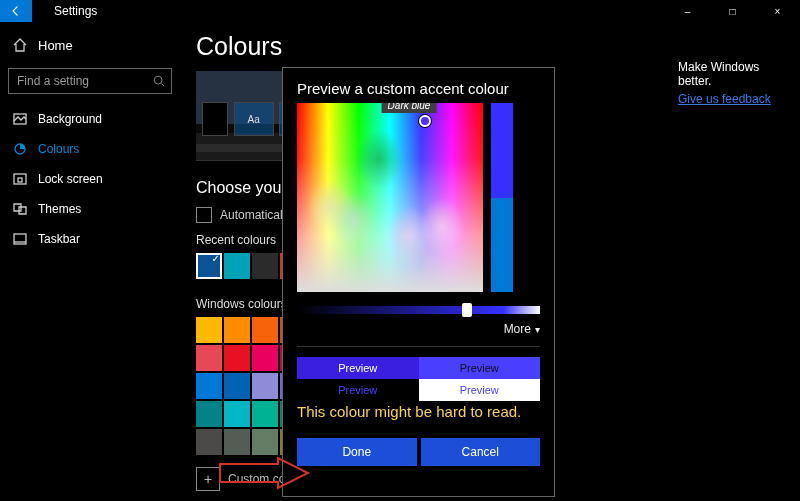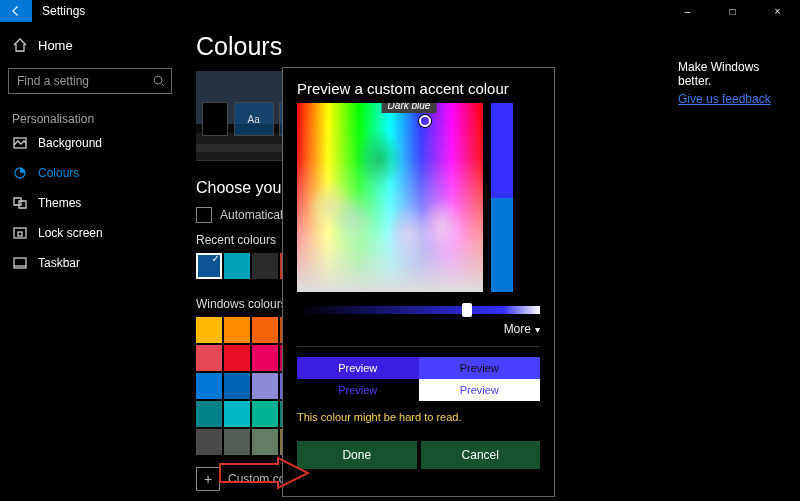--- a/index.html
+++ b/index.html
@@ -1,21 +1,21 @@
 <!DOCTYPE html>
 <html><head>
 <meta charset="utf-8">
 <style>
   html,body{margin:0;padding:0;background:#000;color:#fff;font-family:"Segoe UI","Segoe UI Web",Tahoma,Arial,sans-serif;font-size:13px;width:800px;height:501px;overflow:hidden;position:relative}
   *{box-sizing:border-box}
   
   .titlebar{height:22px;display:flex;align-items:center}
   .back-btn{width:32px;height:22px;background:#0078d7;display:flex;align-items:center;justify-content:center;cursor:pointer}
   .back-btn svg{width:12px;height:12px;stroke:#fff;stroke-width:1.5;fill:none}
-  .app-title{margin-left:10px;font-size:12px}
+  .app-title{margin-left:22px;font-size:12px}
   .window-controls{margin-left:auto;display:flex}
   .wc-btn{width:45px;height:22px;display:flex;align-items:center;justify-content:center;font-size:10px}
   
   .body-row{display:flex;height:calc(100% - 22px)}
   .sidebar{width:180px;padding:6px 0 0 0}
   .home-row{display:flex;align-items:center;height:34px;padding:0 12px;cursor:pointer}
   .icon16{width:16px;height:16px;display:inline-flex;align-items:center;justify-content:center}
   .home-row .lbl{margin-left:10px}
   .search-wrap{margin:6px 8px 10px 8px;position:relative}
   .search-input{width:100%;height:26px;background:#000;border:1px solid #666;color:#999;padding:0 28px 0 8px;font-size:12px;outline:none}
@@ -80,23 +80,23 @@
   .more-row{text-align:right;margin-top:8px;font-size:12px;color:#eee;cursor:pointer}
   .more-row .chev{font-size:10px;margin-left:4px}
   .sep{border-top:1px solid #333;margin:10px 0}
   .preview-label{font-size:12px;color:#ddd;margin-bottom:6px}
   .preview-grid{display:grid;grid-template-columns:1fr 1fr;grid-template-rows:22px 22px}
   .pv{display:flex;align-items:center;justify-content:center;font-size:11px}
   .pv.a{background:#3b1fe0;color:#fff}
   .pv.b{background:#4a3fff;color:#111}
   .pv.c{background:#000;color:#4a3fff}
   .pv.d{background:#fff;color:#4a3fff}
-  .warn{color:#f7d25c;font-size:11px;margin-top:10px}
+  .warn{color:#f7d25c;font-size:15px;margin-top:2px}
   .dlg-buttons{display:flex;gap:4px;margin-top:18px}
-  .dlg-btn{flex:1;height:28px;background:#14532d;color:#fff;border:none;font-size:12px;cursor:pointer}
+  .dlg-btn{flex:1;height:28px;background:#1d4ed8;color:#fff;border:none;font-size:12px;cursor:pointer}
 
   
   .arrow-annot{position:absolute;z-index:120;pointer-events:none}
   .arrow-annot svg{overflow:visible}
 </style>
 </head>
 <body>
 
 <div class="titlebar">
   <div class="back-btn">
@@ -125,21 +125,20 @@
     </div>
     <div class="search-wrap">
       <input class="search-input" placeholder="Find a setting" style="">
       <span class="search-icon-btn">
         <svg viewBox="0 0 16 16" width="14" height="14" stroke="#999" fill="none">
             <circle cx="7" cy="7" r="4.5"></circle>
             <path d="M11 11 L14 14"></path>
           </svg>
       </span>
     </div>
-    <div class="group-label">Personalisation</div>
 
     <div class="nav-item">
       <span class="icon16">
           <svg viewBox="0 0 16 16">
             <rect x="2" y="3" width="12" height="10"></rect>
             <path d="M2 10 L6 6 L9 9 L12 6 L14 8"></path>
           </svg>
         </span>
       <span class="lbl">Background</span>
     </div>
@@ -148,33 +147,33 @@
           <svg viewBox="0 0 16 16">
             <circle cx="8" cy="8" r="5"></circle>
             <path d="M8 3 A5 5 0 0 1 13 8 L8 8 Z" fill="#0088d8" stroke="none"></path>
           </svg>
         </span>
       <span class="lbl">Colours</span>
     </div>
     <div class="nav-item">
       <span class="icon16">
           <svg viewBox="0 0 16 16">
-            <path d="M2 3h7v7H2zM7 6h7v7H7z"></path>
-          </svg>
-        </span>
-      <span class="lbl">Themes</span>
-    </div>
-    <div class="nav-item">
-      <span class="icon16">
-          <svg viewBox="0 0 16 16">
             <rect x="2" y="3" width="12" height="10"></rect>
             <rect x="6" y="7" width="4" height="4"></rect>
           </svg>
         </span>
       <span class="lbl">Lock screen</span>
+    </div>
+    <div class="nav-item">
+      <span class="icon16">
+          <svg viewBox="0 0 16 16">
+            <path d="M2 3h7v7H2zM7 6h7v7H7z"></path>
+          </svg>
+        </span>
+      <span class="lbl">Themes</span>
     </div>
     <div class="nav-item">
       <span class="icon16">
           <svg viewBox="0 0 16 16">
             <rect x="2" y="3" width="12" height="10"></rect>
             <line x1="2" y1="11" x2="14" y2="11"></line>
           </svg>
         </span>
       <span class="lbl">Taskbar</span>
     </div>

